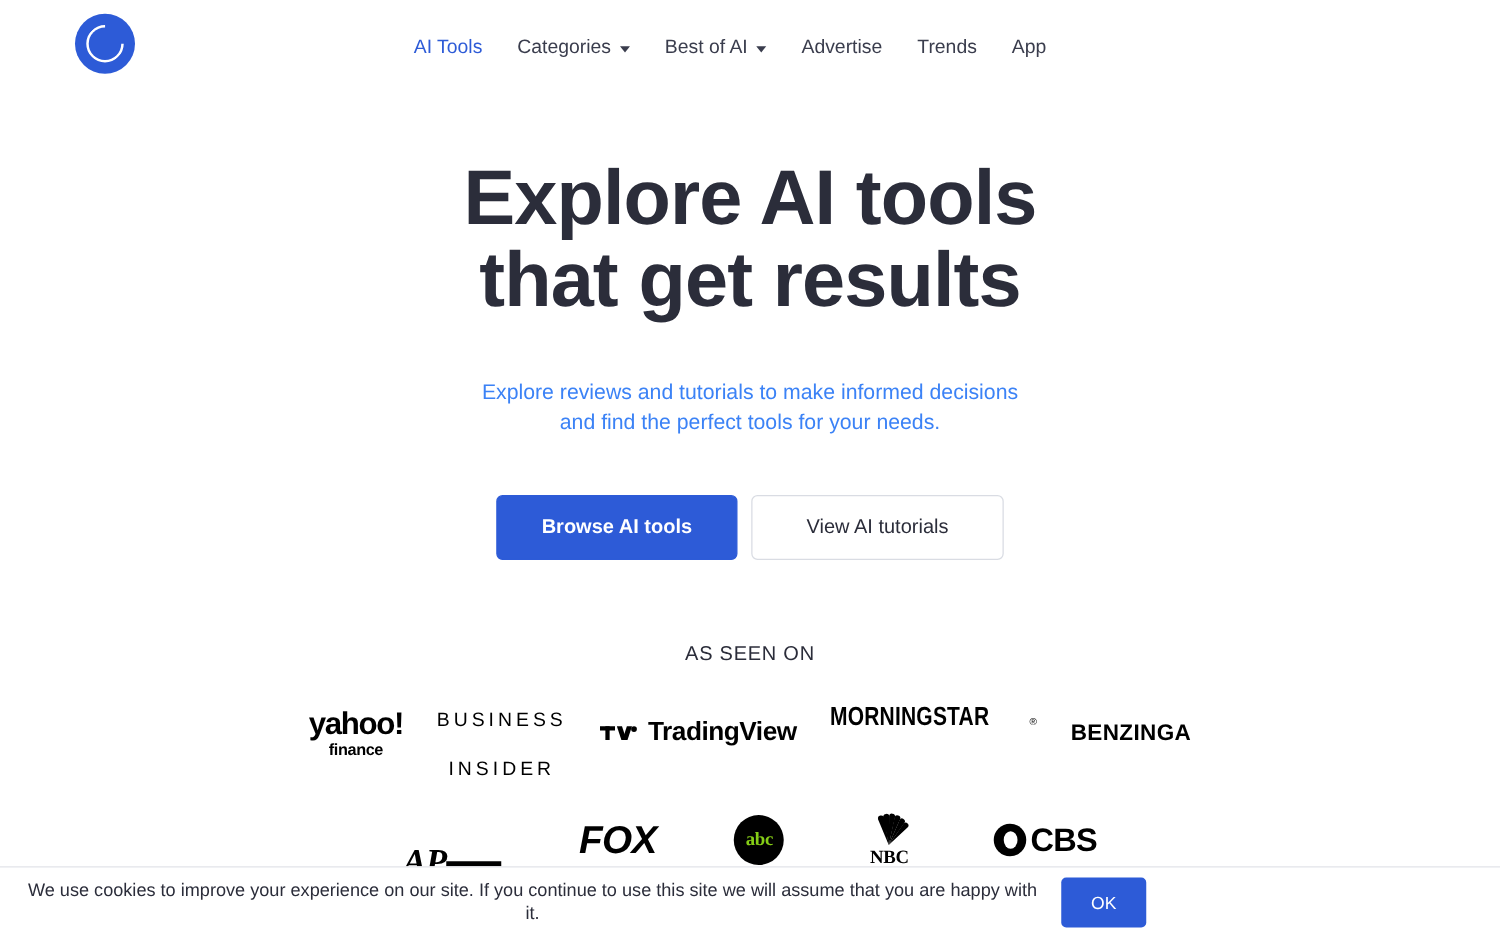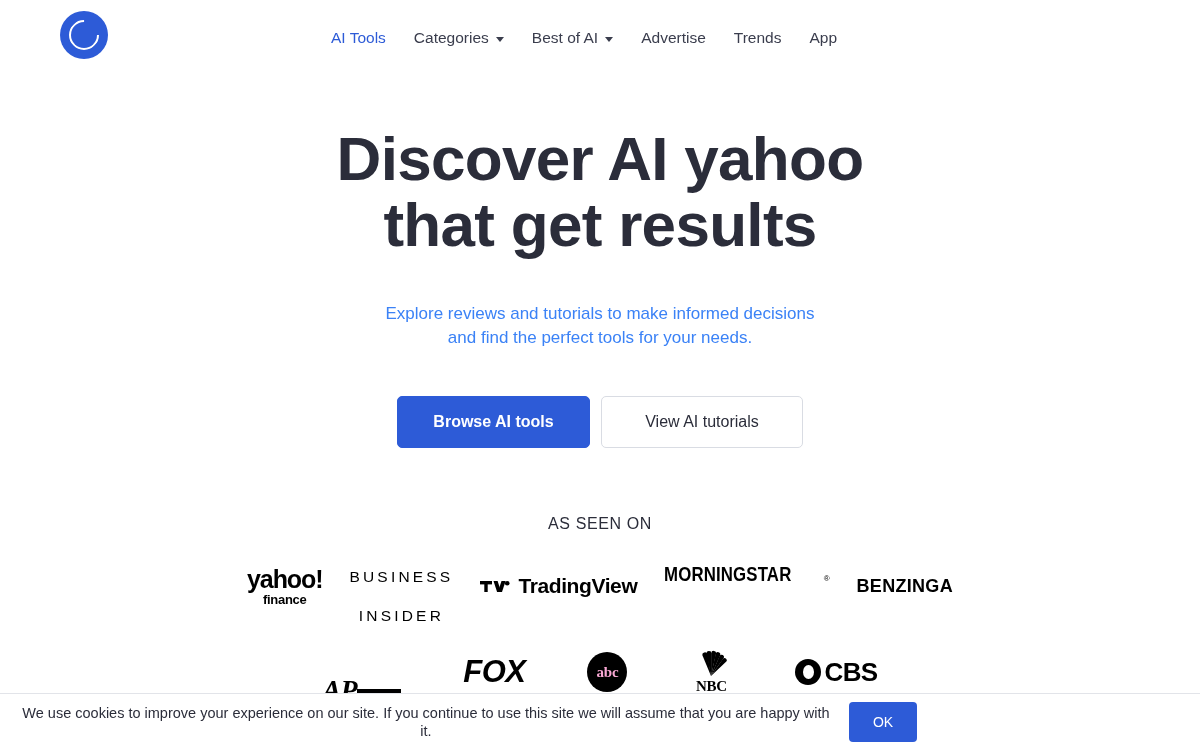--- a/index.html
+++ b/index.html
@@ -170,21 +170,21 @@
   .b-ap { flex-direction: row; align-items: center; margin-top: 36px; }
   .b-ap .ap-word {
     font-size: 28px; font-weight: bold; font-style: italic; letter-spacing: -0.5px;
     font-family: "Liberation Serif", serif;
   }
   .b-ap .ap-bar { width: 44px; height: 5px; background: #000; margin-top: 2px; }
 
   .b-fox { font-size: 31px; font-weight: bold; letter-spacing: -0.5px; font-style: italic; }
 
   .b-abc { width: 40px; height: 40px; border-radius: 50%; background: #000;
-           color: #f9a8d4; font-size: 15px; font-weight: bold; letter-spacing: -0.2px;
+           color: #84cc16; font-size: 15px; font-weight: bold; letter-spacing: -0.2px;
            font-family: "Liberation Serif", serif; }
 
   .b-nbc { flex-direction: column; align-items: center; gap: 1px; }
   .b-nbc .peacock { width: 44px; height: 28px; }
   .b-nbc .nbc-word { font-size: 15px; font-weight: bold; letter-spacing: -0.2px;
                      font-family: "Liberation Serif", serif; }
 
   .b-cbs { gap: 3px; }
   .b-cbs .eye { width: 26px; height: 26px; border-radius: 50%; background: #000;
                 display: flex; align-items: center; justify-content: center; }
@@ -250,21 +250,21 @@
       </div>
       <div class="nav-item">
         <span>App</span>
       </div>
     </nav>
 
   </div>
 
   <div class="hero">
     <h1 class="headline">
-      <span>Discover AI yahoo</span><br>
+      <span>Explore AI tools</span><br>
       <span>that get results</span>
     </h1>
 
     <p class="subtitle">
       <span>Explore reviews and tutorials to make informed decisions</span><br>
       <span>and find the perfect tools for your needs.</span>
     </p>
 
     <div class="cta-row">
       <button class="btn btn-primary">Browse AI tools</button>

